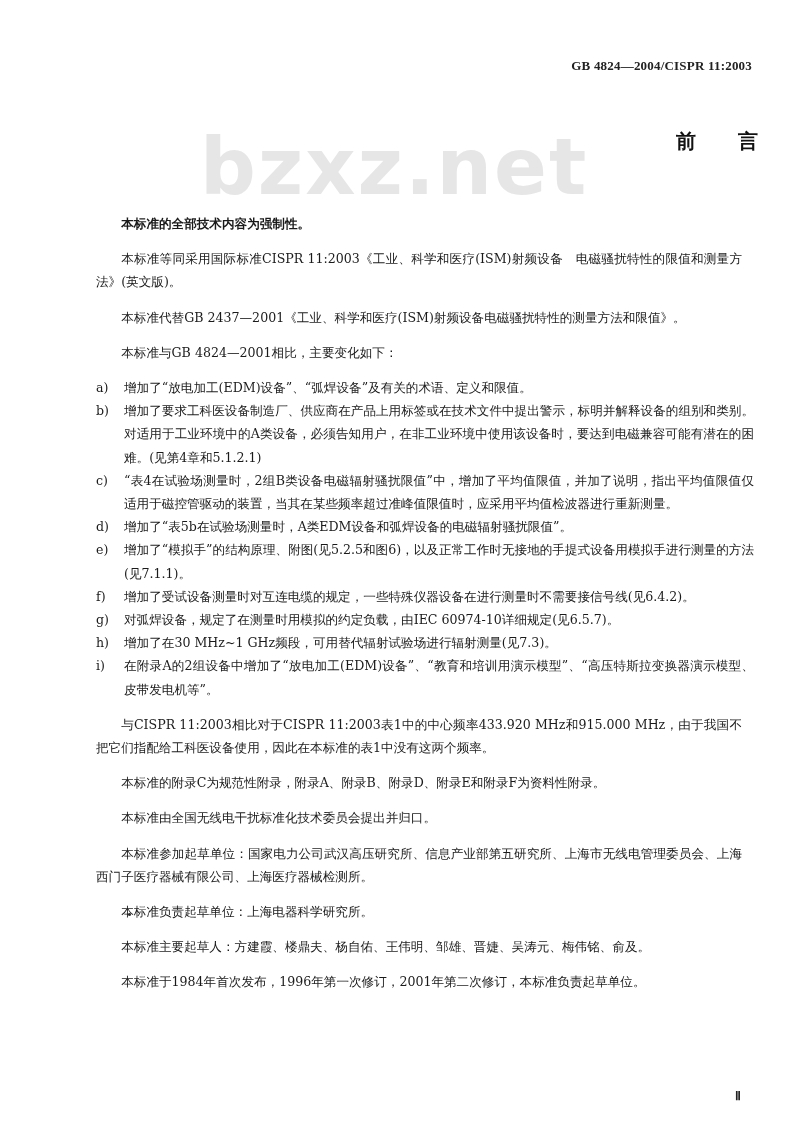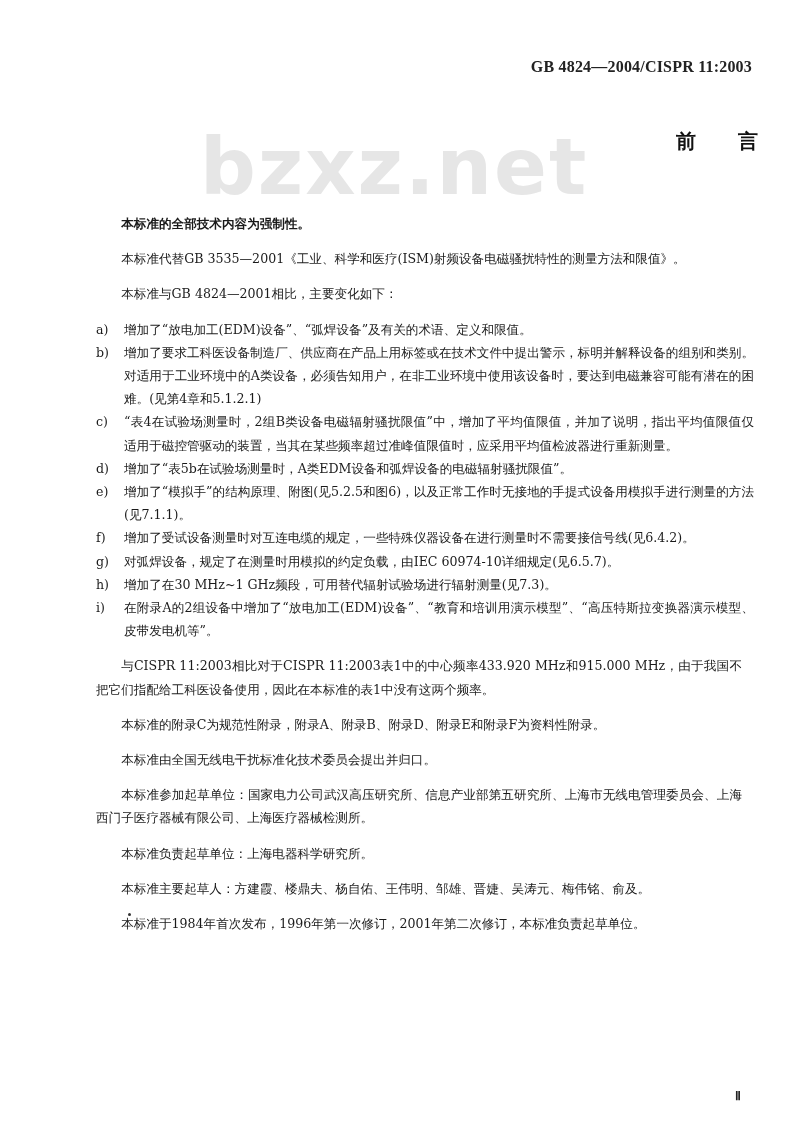--- a/index.html
+++ b/index.html
@@ -1,19 +1,19 @@
 <!DOCTYPE html>
 <html><head>
 <meta charset="utf-8">
 <style>
   html, body { margin:0; padding:0; background:#ffffff; }
   body { width:800px; height:1131px; position:relative; overflow:hidden;
          font-family:"DejaVu Serif", serif; color:#1a1a1a; }
   .header-code { position:absolute; top:58px; right:48px; font-family:"Liberation Serif", serif;
-                 font-weight:bold; font-size:16px; letter-spacing:0.2px; color:#222; }
+                 font-weight:bold; font-size:13px; letter-spacing:0.2px; color:#222; }
   .watermark { position:absolute; top:128px; left:200px; width:400px; text-align:left;
                font-family:"DejaVu Sans", sans-serif; font-weight:bold; font-size:78px;
                color:#e6e6e6; letter-spacing:2px; line-height:1; z-index:0; }
   .title { position:absolute; top:128px; left:0; width:800px; text-align:right;
            font-family:"DejaVu Sans", sans-serif; font-weight:bold; font-size:20px;
            letter-spacing:42px; padding-left:42px; box-sizing:border-box; z-index:1; color:#111; }
   .content { position:absolute; top:200px; left:84px; width:670px; font-size:12.6px;
              line-height:23.2px; z-index:1; }
   .p { text-indent:2em; margin:12px; text-align:justify; }
   .p.bold { font-weight:bold; }
@@ -25,21 +25,22 @@
 </style>
 </head>
 <body>
 
 <div class="header-code">GB 4824—2004/CISPR 11:2003</div>
 <div class="watermark">bzxz.net</div>
 <div class="title">前言</div>
 
 <div class="content">
   <p class="p bold">本标准的全部技术内容为强制性。</p>
-  <p class="p">本标准代替GB 3535—2001《工业、科学和医疗(ISM)射频设备电磁骚扰特性的测量方法和限值》。</p>
+  <p class="p">本标准等同采用国际标准CISPR 11:2003《工业、科学和医疗(ISM)射频设备　电磁骚扰特性的限值和测量方法》(英文版)。</p>
+  <p class="p">本标准代替GB 2437—2001《工业、科学和医疗(ISM)射频设备电磁骚扰特性的测量方法和限值》。</p>
   <p class="p">本标准与GB 4824—2001相比，主要变化如下：</p>
 
   <div class="item"><span class="mk">a)</span><span>增加了“放电加工(EDM)设备”、“弧焊设备”及有关的术语、定义和限值。</span></div>
   <div class="item"><span class="mk">b)</span><span>增加了要求工科医设备制造厂、供应商在产品上用标签或在技术文件中提出警示，标明并解释设备的组别和类别。对适用于工业环境中的A类设备，必须告知用户，在非工业环境中使用该设备时，要达到电磁兼容可能有潜在的困难。(见第4章和5.1.2.1)</span></div>
   <div class="item"><span class="mk">c)</span><span>“表4在试验场测量时，2组B类设备电磁辐射骚扰限值”中，增加了平均值限值，并加了说明，指出平均值限值仅适用于磁控管驱动的装置，当其在某些频率超过准峰值限值时，应采用平均值检波器进行重新测量。</span></div>
   <div class="item"><span class="mk">d)</span><span>增加了“表5b在试验场测量时，A类EDM设备和弧焊设备的电磁辐射骚扰限值”。</span></div>
   <div class="item"><span class="mk">e)</span><span>增加了“模拟手”的结构原理、附图(见5.2.5和图6)，以及正常工作时无接地的手提式设备用模拟手进行测量的方法(见7.1.1)。</span></div>
   <div class="item"><span class="mk">f)</span><span>增加了受试设备测量时对互连电缆的规定，一些特殊仪器设备在进行测量时不需要接信号线(见6.4.2)。</span></div>
   <div class="item"><span class="mk">g)</span><span>对弧焊设备，规定了在测量时用模拟的约定负载，由IEC 60974-10详细规定(见6.5.7)。</span></div>
   <div class="item"><span class="mk">h)</span><span>增加了在30 MHz~1 GHz频段，可用替代辐射试验场进行辐射测量(见7.3)。</span></div>

